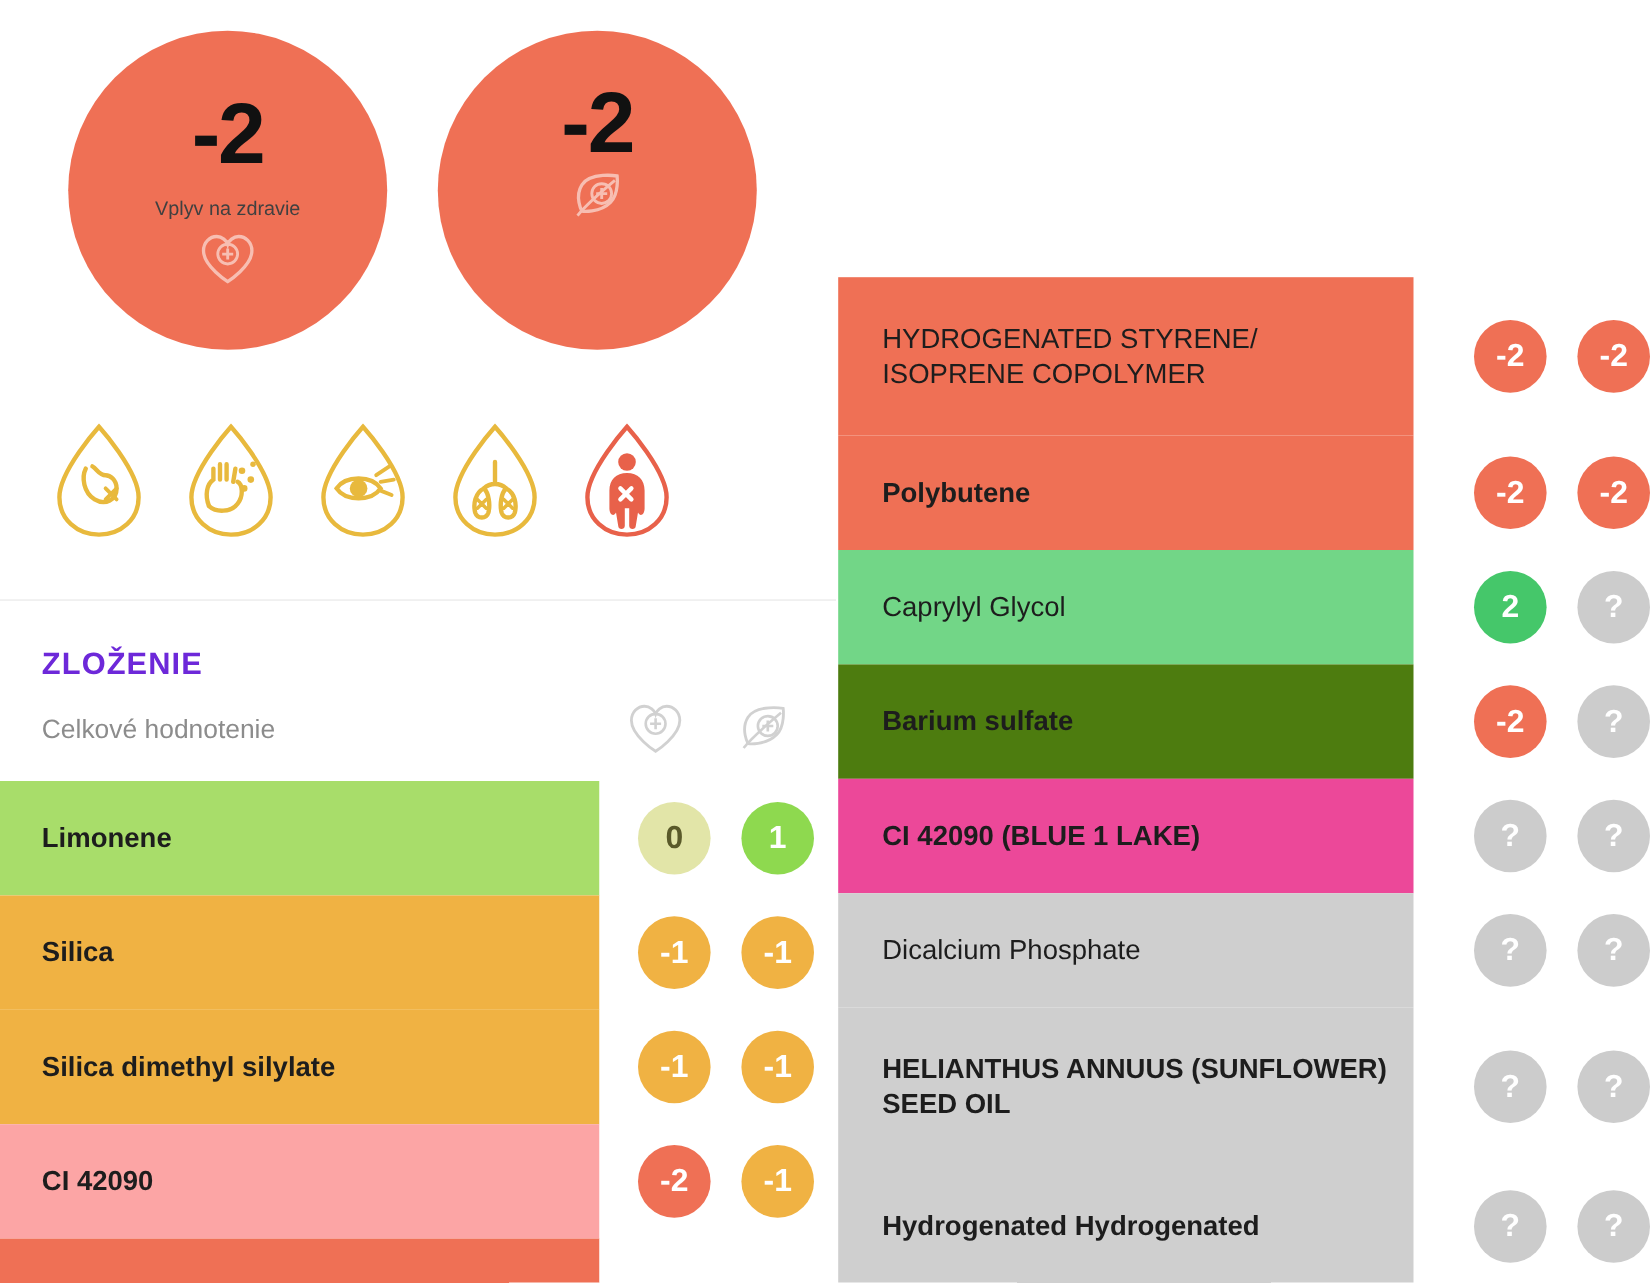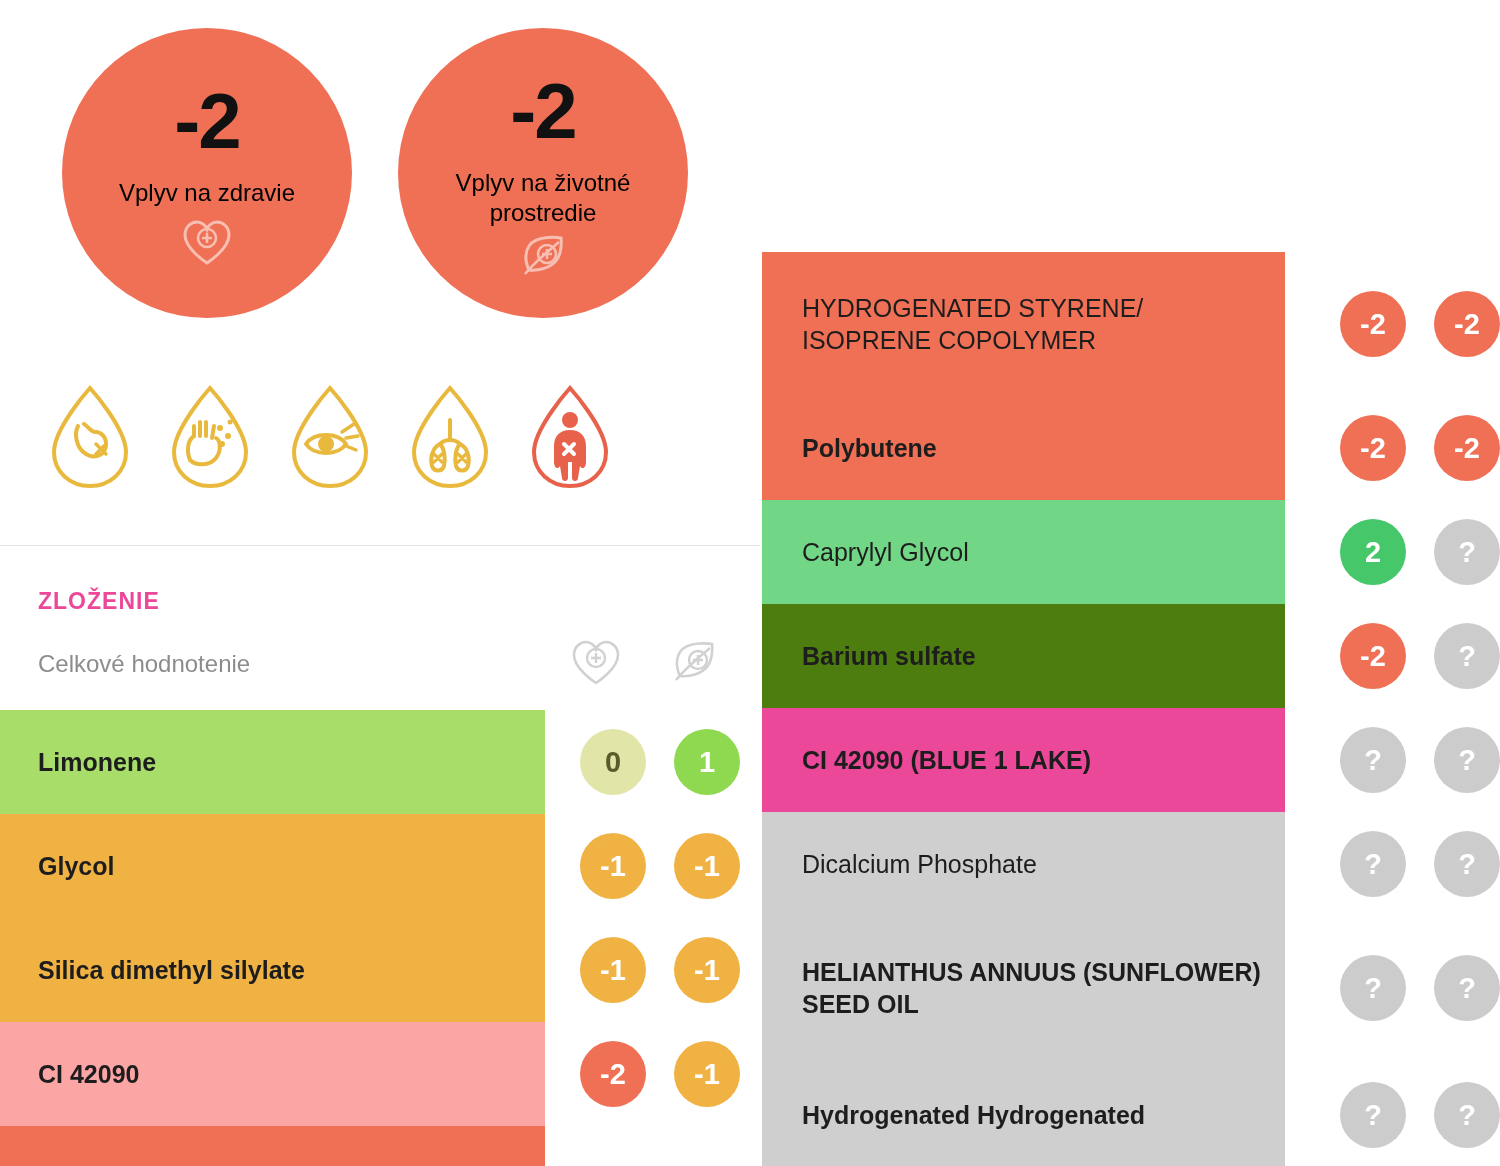--- a/index.html
+++ b/index.html
@@ -47,22 +47,22 @@
   .score-circle.c2 { left: 398px; top: 28px; width: 290px; height: 290px; }
   .score-value {
     font-size: 78px;
     font-weight: bold;
     color: #111111;
     line-height: 1;
     margin-top: 54px;
     letter-spacing: -2px;
   }
   .score-label {
-    font-size: 24px;
-    color: #000000;
+    font-size: 18px;
+    color: #404040;
     line-height: 1.25;
     margin-top: 18px;
     max-width: 220px;
   }
   .score-icon {
     margin-top: 10px;
     opacity: .55;
   }
   .score-circle.c2 .score-value { margin-top: 44px; }
   .score-circle.c2 .score-icon { margin-top: 4px; }
@@ -82,24 +82,24 @@
     position: absolute;
     left: 0; top: 545px;
     width: 760px;
     height: 1px;
     background: #e6e6e6;
   }
 
   .zlozenie-title {
     position: absolute;
     left: 38px; top: 588px;
-    font-size: 23px;
+    font-size: 28px;
     font-weight: bold;
     letter-spacing: 1px;
-    color: #ec4899;
+    color: #6d28d9;
   }
   .celkove {
     position: absolute;
     left: 38px; top: 650px;
     font-size: 24px;
     color: #8c8c8c;
   }
   .head-icons {
     position: absolute;
     left: 570px; top: 638px;
@@ -209,21 +209,20 @@
           <svg width="52" height="48" viewBox="0 0 52 48">
             <path d="M26 45 C26 45 4 31 4 17 C4 9 10 4 16 4 C21 4 25 8 26 11 C27 8 31 4 36 4 C42 4 48 9 48 17 C48 31 26 45 26 45 Z" fill="none" stroke="#ffffff" stroke-width="3"></path>
             <circle cx="26" cy="20" r="9" fill="none" stroke="#ffffff" stroke-width="2.6"></circle>
             <path d="M26 15 L26 25 M21 20 L31 20" stroke="#ffffff" stroke-width="2.6"></path>
           </svg>
         </div>
       </div>
 
       <div class="score-circle c2">
         <div class="score-value">-2</div>
-        <div class="score-label">Vplyv na životné prostredie</div>
         <div class="score-icon">
           <svg width="52" height="48" viewBox="0 0 52 48">
             <path d="M44 6 C44 6 20 2 12 14 C5 25 12 38 12 38 C12 38 28 40 38 30 C46 22 44 6 44 6 Z" fill="none" stroke="#ffffff" stroke-width="3"></path>
             <path d="M8 42 C16 32 30 20 42 10" fill="none" stroke="#ffffff" stroke-width="2.6"></path>
             <circle cx="30" cy="22" r="9" fill="none" stroke="#ffffff" stroke-width="2.6"></circle>
             <path d="M30 17 L30 27 M25 22 L35 22" stroke="#ffffff" stroke-width="2.6"></path>
           </svg>
         </div>
       </div>
     </div>
@@ -309,21 +308,21 @@
           <span class="lname">Limonene</span>
         </div>
         <div class="badges">
           <span class="badge dark" style="background:#e2e5a8">0</span>
           <span class="badge" style="background:#8ed94f">1</span>
         </div>
       </div>
 
       <div class="lrow bold">
         <div class="namebox" style="background:#f0b243">
-          <span class="lname">Glycol</span>
+          <span class="lname">Silica</span>
         </div>
         <div class="badges">
           <span class="badge" style="background:#f0b243">-1</span>
           <span class="badge" style="background:#f0b243">-1</span>
         </div>
       </div>
 
       <div class="lrow bold">
         <div class="namebox" style="background:#f0b243">
           <span class="lname">Silica dimethyl silylate</span>

